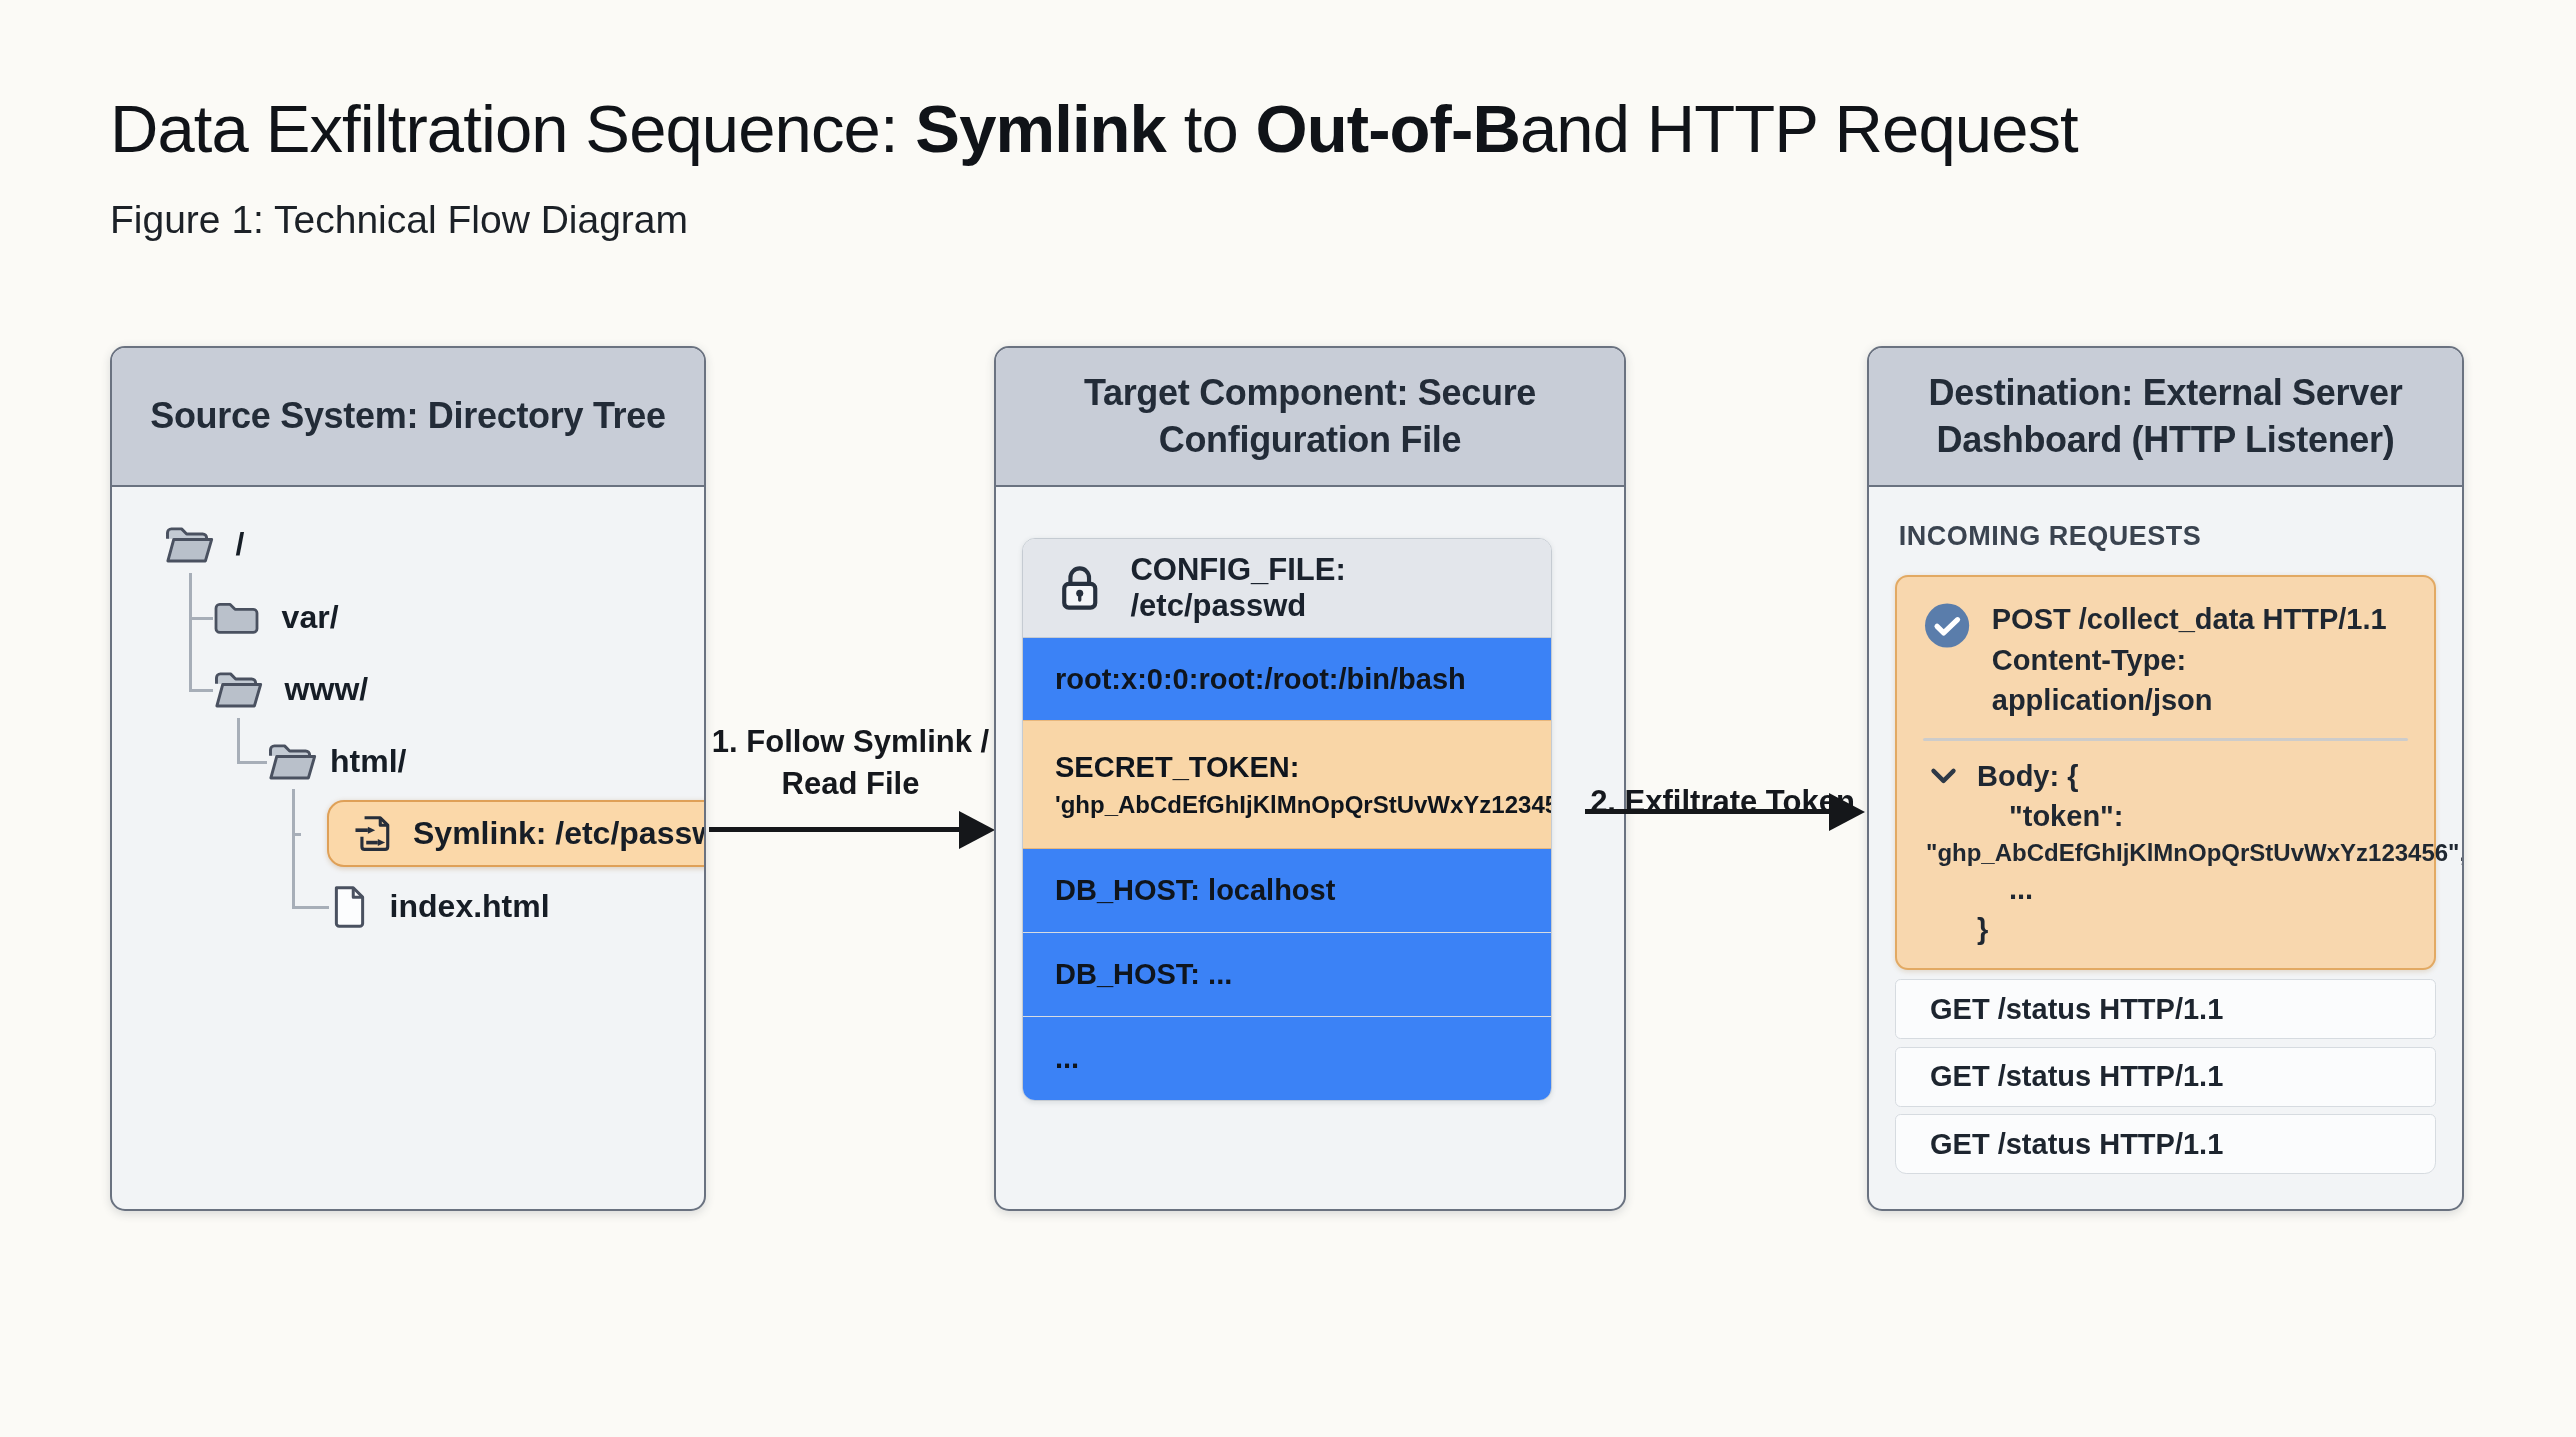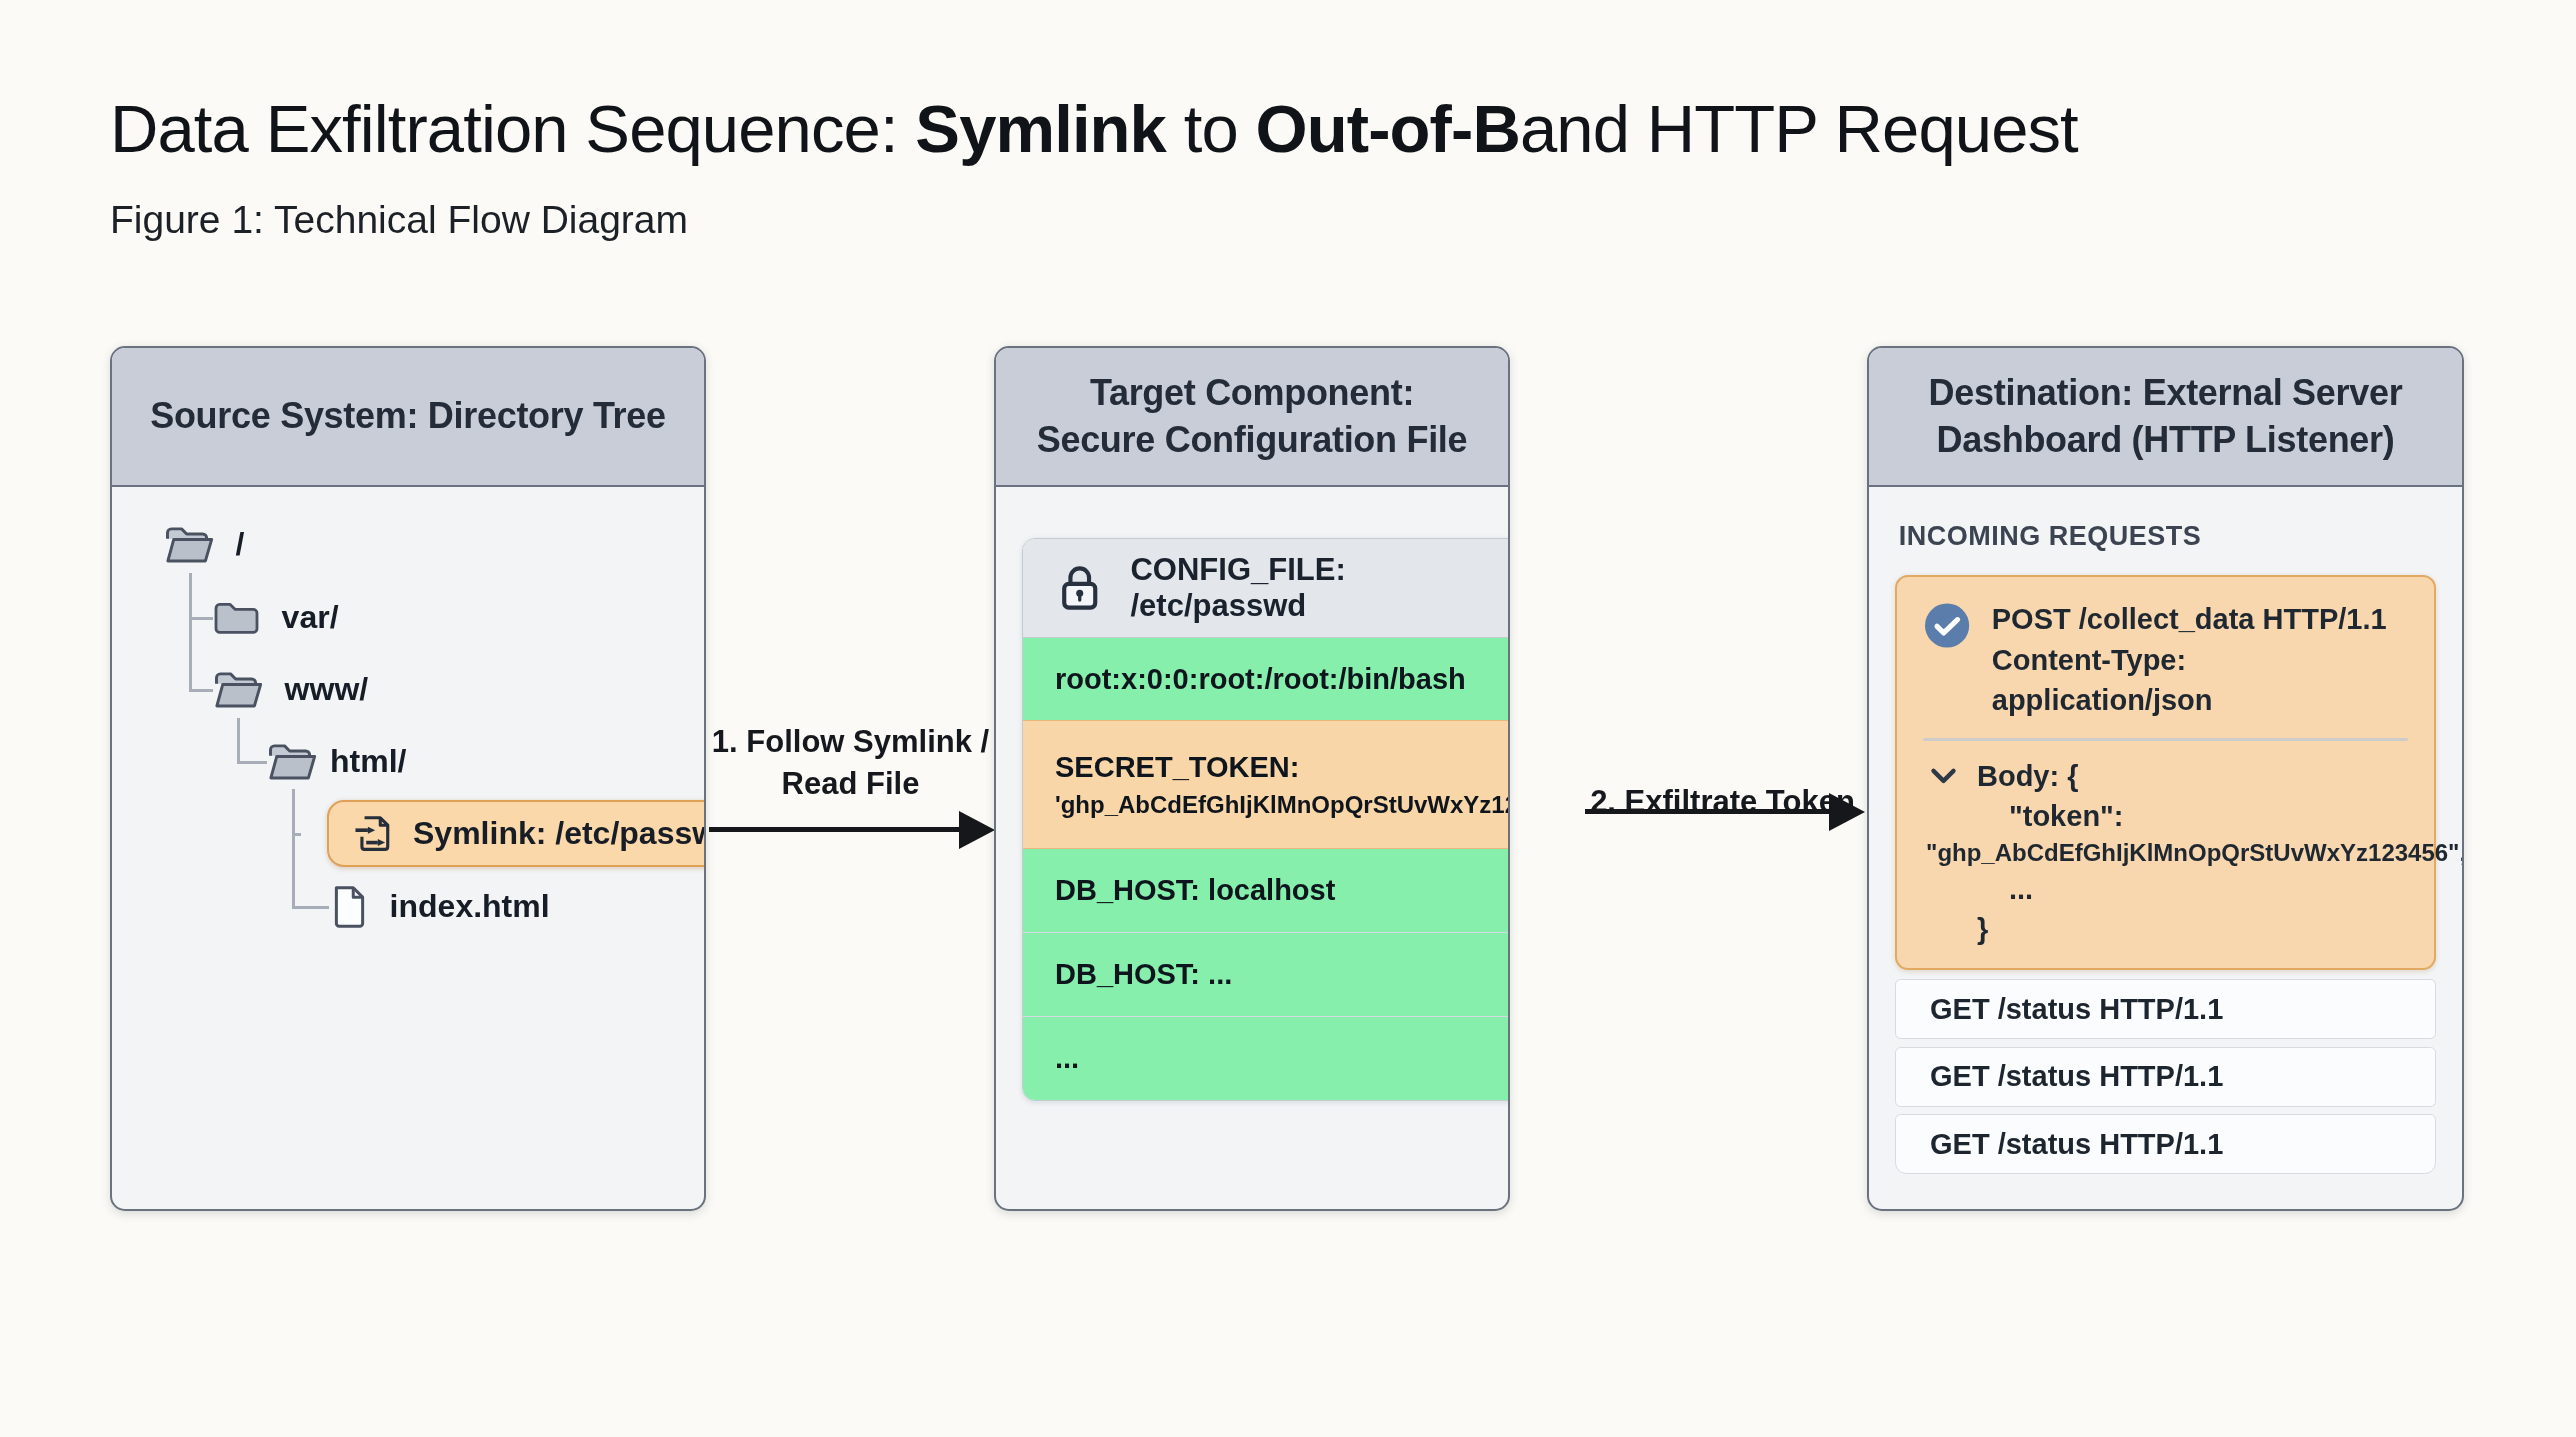--- a/index.html
+++ b/index.html
@@ -36,21 +36,21 @@
     height:139px; background:#c8cdd7;
     border-bottom:2.8px solid #6a7280;
     display:flex; align-items:center; justify-content:center;
     text-align:center; padding:0 37px;
     font-size:36px; font-weight:700; color:#232c38; line-height:1.3;
     letter-spacing:-0.3px;
   }
   .panel-body { position:relative; height:724px; }
 
   #panel-source { left:110px; width:596px; }
-  #panel-target { left:994px; width:516px; }
+  #panel-target { left:994px; width:632px; }
   #panel-destination { left:1867px; width:597px; }
 
   
   .tree-row {
     position:absolute; height:73px;
     display:flex; align-items:center; gap:20.6px;
     font-size:32px; font-weight:700; color:#161d26;
     white-space:nowrap;
   }
   .tree-row svg { flex:0 0 auto; }
@@ -75,21 +75,21 @@
   .config-card-header {
     height:99px; background:#e3e6eb;
     border-bottom:1.9px solid #c5cbd2;
     display:flex; align-items:center; gap:28px; padding:0 34px;
     font-size:31px; font-weight:700; color:#1a222d;
   }
   .config-row {
     padding:25px 32px;
     font-size:29px; font-weight:700; color:#0f151d;
     border-bottom:1.9px solid #d7dce2;
-    background:#86efac;
+    background:#3b82f6;
     white-space:nowrap;
   }
   .config-row.last { border-bottom:none; }
   .config-row.secret {
     background:#f9d6a7;
     border-top:1.9px solid #e8b77c; border-bottom:1.9px solid #e8b77c;
     line-height:1.45; margin-top:-1.9px;
   }
   .config-row.secret .secret-value { font-size:24px; }
 

